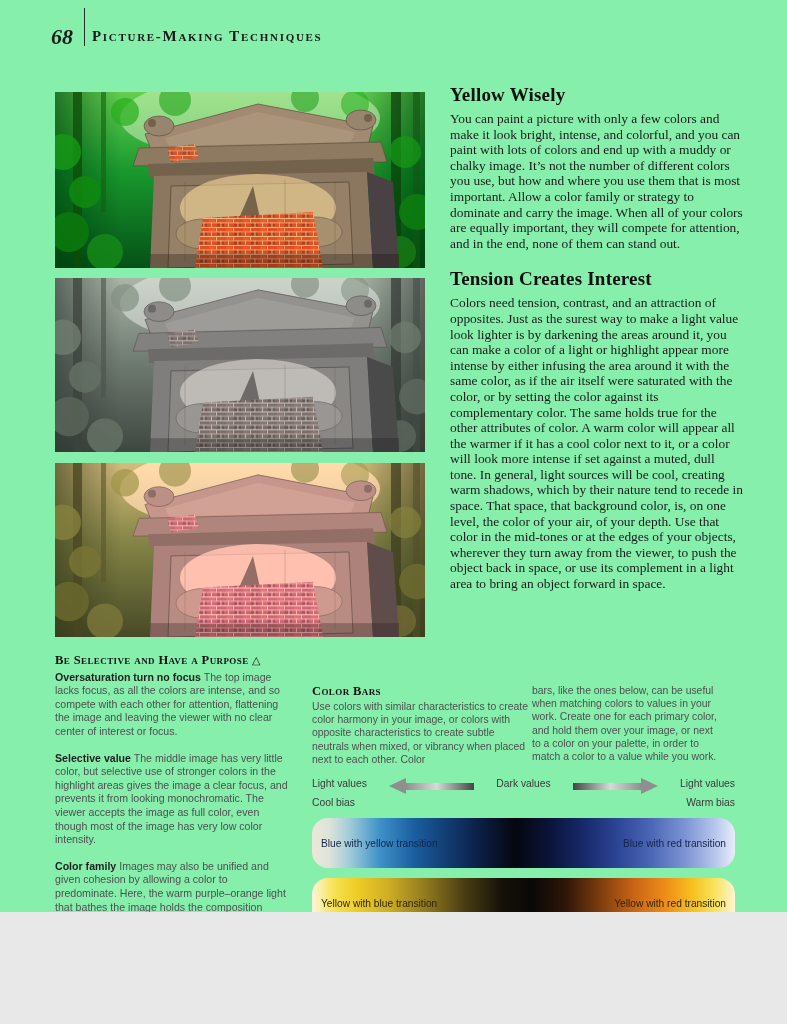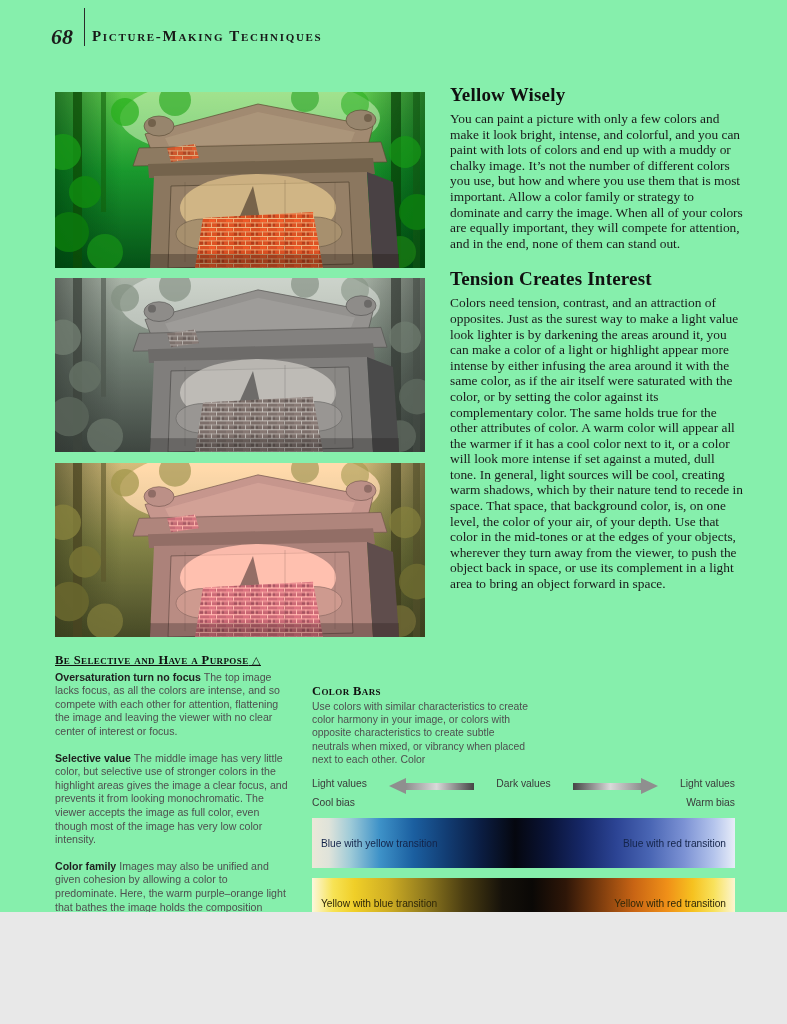--- a/index.html
+++ b/index.html
@@ -20,21 +20,21 @@
   .f3{height:174px;filter:sepia(0.48) hue-rotate(-35deg) saturate(1.3) brightness(1.04);}
   
   .col-right{position:absolute;left:450px;top:84px;width:293px;}
   .col-right h2{margin:0 0 5px 0;font-size:19px;font-weight:700;letter-spacing:.2px;color:#101010;}
   .col-right p{margin:0;font-size:13.4px;line-height:15.6px;color:#1a1a1a;}
   .sect2{margin-top:17px;}
   
   .caption{position:absolute;left:55px;top:654px;width:234px;
         font-family:"Liberation Sans","DejaVu Sans",sans-serif;font-size:10.6px;line-height:13.6px;color:#4f4f4f;}
   .caption h3{margin:0 0 3px 0;font-family:"Liberation Serif",serif;font-variant:small-caps;
-        font-weight:700;font-size:12.5px;letter-spacing:.4px;color:#101010;text-decoration:underline;}
+        font-weight:700;font-size:12.5px;letter-spacing:.4px;color:#101010;}
   .caption .tri{font-weight:400;font-size:11px;}
   .caption p{margin:0 0 13px 0;}
   .caption b{color:#1f1f1f;}
   
   .colorbars{position:absolute;left:312px;top:684px;width:423px;
         font-family:"Liberation Sans","DejaVu Sans",sans-serif;color:#4f4f4f;}
   .colorbars h3{margin:0 0 1px 0;font-family:"Liberation Serif",serif;font-variant:small-caps;
         font-weight:700;font-size:12.5px;letter-spacing:.4px;color:#101010;}
   .cb-intro{display:flex;gap:2px;}
   .cb-intro .c1{width:218px;}
@@ -42,21 +42,21 @@
   .cb-intro p{margin:0;font-size:10.4px;line-height:13.2px;}
   .scale-row{display:flex;align-items:flex-start;gap:22px;margin-top:12px;font-size:10.3px;color:#3a3a3a;white-space:nowrap;}
   .arr{flex:1;display:flex;align-items:center;height:16px;}
   .ah-l{width:0;height:0;border-top:8px solid transparent;border-bottom:8px solid transparent;border-right:17px solid #8f8f8f;}
   .ah-r{width:0;height:0;border-top:8px solid transparent;border-bottom:8px solid transparent;border-left:17px solid #8f8f8f;}
   .shaft{flex:1;height:7px;}
   .sh-l{background:linear-gradient(to right,#8f8f8f,#d9d9d9 45%,#454545);}
   .sh-r{background:linear-gradient(to right,#454545,#d9d9d9 55%,#8f8f8f);}
   .bias-row{display:flex;justify-content:space-between;margin-top:3px;font-size:10.3px;color:#3a3a3a;}
   .bar{height:50px;margin-top:10px;display:flex;align-items:center;justify-content:space-between;
-        padding:4px 9px;box-sizing:border-box;font-size:10.2px;font-weight:500;}
+        padding:4px 9px;box-sizing:border-box;font-size:10.2px;font-weight:500;border-radius:16px;}
   .bar:first-of-type{margin-top:12px;}
   .hidden-defs{position:absolute;width:0;height:0;overflow:hidden;}
 </style>
 </head>
 <body>
 
 <div class="page">
 
   <span class="pagenum">68</span>
   <span class="head-rule"></span>
@@ -162,20 +162,23 @@
     <p><b>Selective value</b> <span>The middle image has very little color, but selective use of stronger colors in the highlight areas gives the image a clear focus, and prevents it from looking monochromatic. The viewer accepts the image as full color, even though most of the image has very low color intensity.</span></p>
     <p><b>Color family</b> <span>Images may also be unified and given cohesion by allowing a color to predominate. Here, the warm purple–orange light that bathes the image holds the composition together. Note that the image does not look monochromatic, as there are still color variations within the range of purples, but the overall cast gives a pleasing harmony to the image.</span></p>
   </aside>
 
   <section class="colorbars">
     <div class="cb-intro">
       <div class="c1">
         <h3>Color Bars</h3>
         <p>Use colors with similar characteristics to create color harmony in your image, or colors with opposite characteristics to create subtle neutrals when mixed, or vibrancy when placed next to each other. Color</p>
       </div>
+      <div class="c2">
+        <p>bars, like the ones below, can be useful when matching colors to values in your work. Create one for each primary color, and hold them over your image, or next to a color on your palette, in order to match a color to a value while you work.</p>
+      </div>
     </div>
 
     <div class="scale-row">
       <span>Light values</span>
       <div class="arr">
         <i class="ah-l"></i>
         <i class="shaft sh-l"></i>
       </div>
       <span>Dark values</span>
       <div class="arr">

